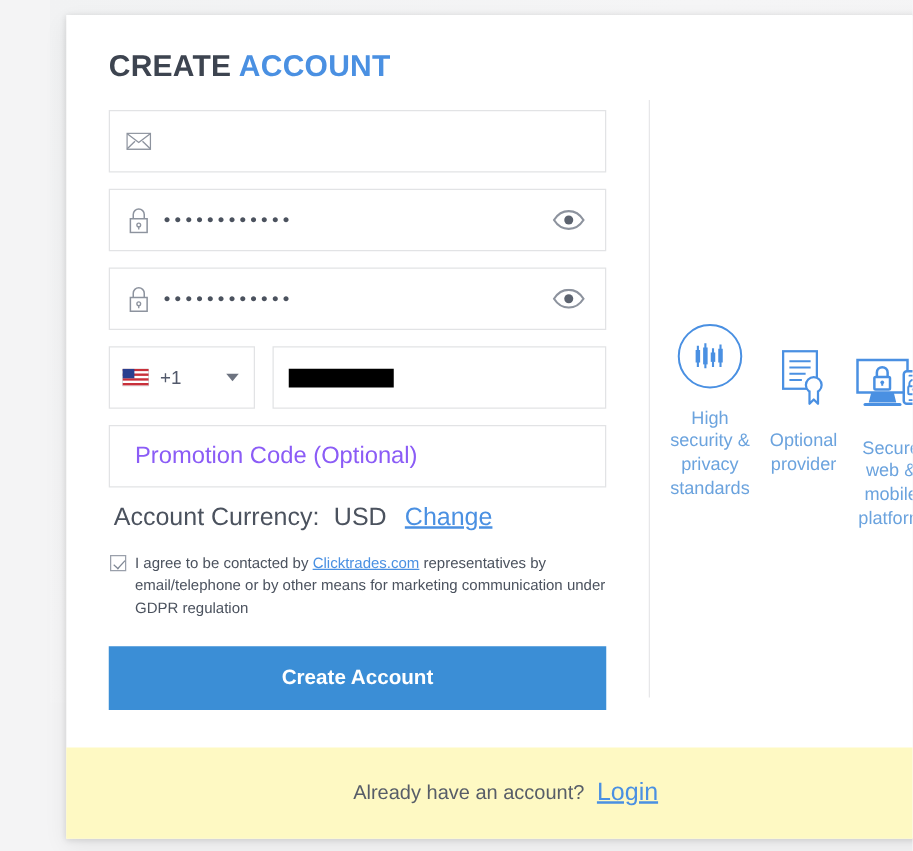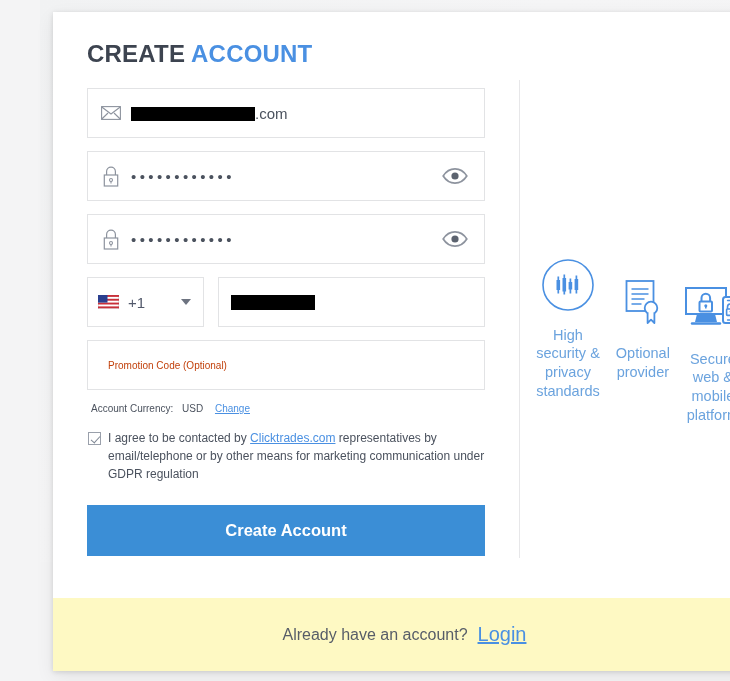--- a/index.html
+++ b/index.html
@@ -93,22 +93,22 @@
     line-height: 1;
   }
   .eye-btn {
     position: absolute;
     right: 16px; top: 50%;
     transform: translateY(-50%);
     cursor: pointer;
     line-height: 0;
   }
   .placeholder {
-    font-size: 10px;
-    color: #c2410c;
+    font-size: 19px;
+    color: #8b5cf6;
     padding-left: 8px;
   }
 
   
   .phone-row {
     display: flex;
     margin: 0 10px 13px 10px;
     gap: 14px;
   }
   .country-select {
@@ -132,21 +132,21 @@
   .phone-input {
     flex: 1; height: 50px;
     border: 1px solid #e2e3e5;
     display: flex; align-items: center;
     padding: 0 12px;
   }
 
   
   .currency-row {
     margin: 8px 10px 16px 14px;
-    font-size: 10px;
+    font-size: 20px;
     color: #4b525e;
   }
   .currency-row .cur-val { margin-left: 6px; }
   .link {
     color: #4a90e2;
     text-decoration: underline;
     cursor: pointer;
   }
   .currency-row .link { margin-left: 9px; }
 
@@ -237,23 +237,20 @@
         </h1>
 
         <div class="field">
           <span class="lead-icon">
             <svg width="20" height="14" viewBox="0 0 20 14">
               <rect x="0.6" y="0.6" width="18.8" height="12.8" fill="#fff" stroke="#8d939e" stroke-width="1.1"></rect>
               <path d="M0.8 1 L10 8 L19.2 1" fill="none" stroke="#8d939e" stroke-width="1.1"></path>
               <path d="M0.8 13 L7 7" fill="none" stroke="#8d939e" stroke-width="1.1"></path>
               <path d="M19.2 13 L13 7" fill="none" stroke="#8d939e" stroke-width="1.1"></path>
             </svg>
-          </span>
-          <span class="field-value">
-            <span class="redacted redact-email"></span><span>.com</span>
           </span>
         </div>
 
         <div class="field">
           <span class="lead-icon">
             <svg width="18" height="21" viewBox="0 0 18 21">
               <path d="M4.6 9 V5.6 a4.4 4.4 0 0 1 8.8 0 V9" fill="none" stroke="#8d939e" stroke-width="1.2"></path>
               <rect x="2.3" y="9" width="13.4" height="11" fill="#fff" stroke="#8d939e" stroke-width="1.2"></rect>
               <circle cx="9" cy="14" r="1.5" fill="none" stroke="#8d939e" stroke-width="1.1"></circle>
               <path d="M9 15 v2.6" stroke="#8d939e" stroke-width="1.1"></path>

